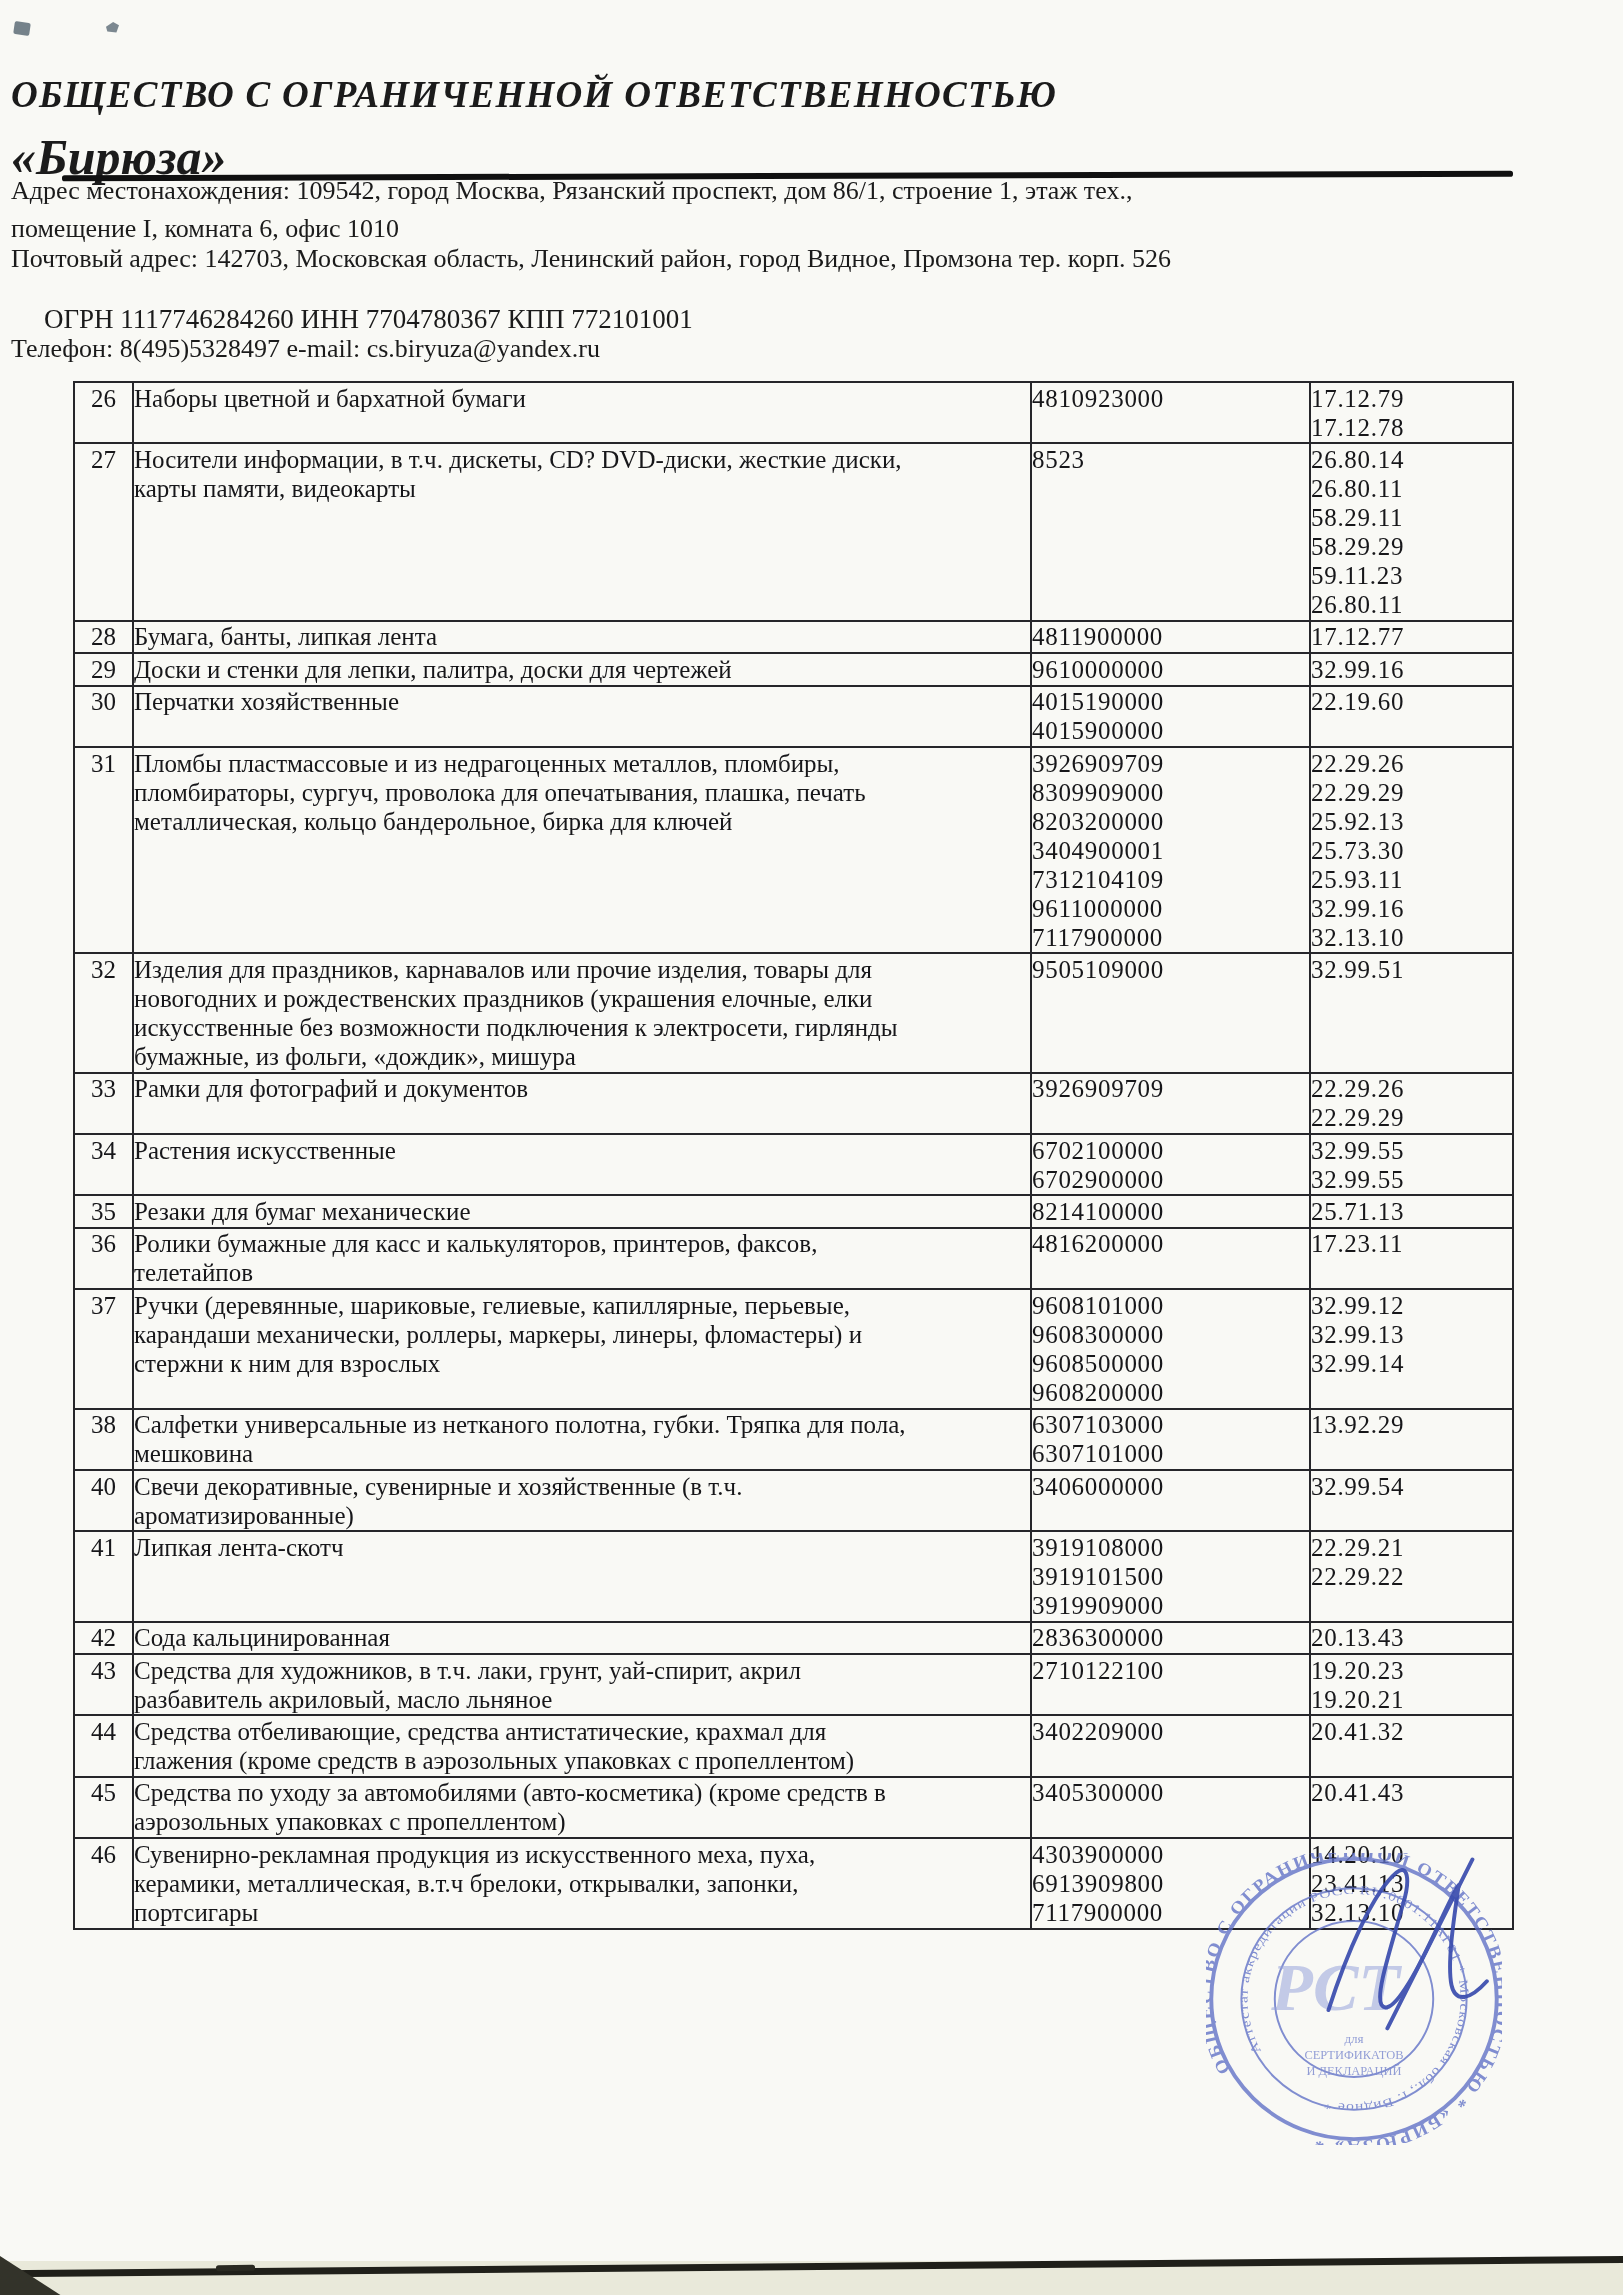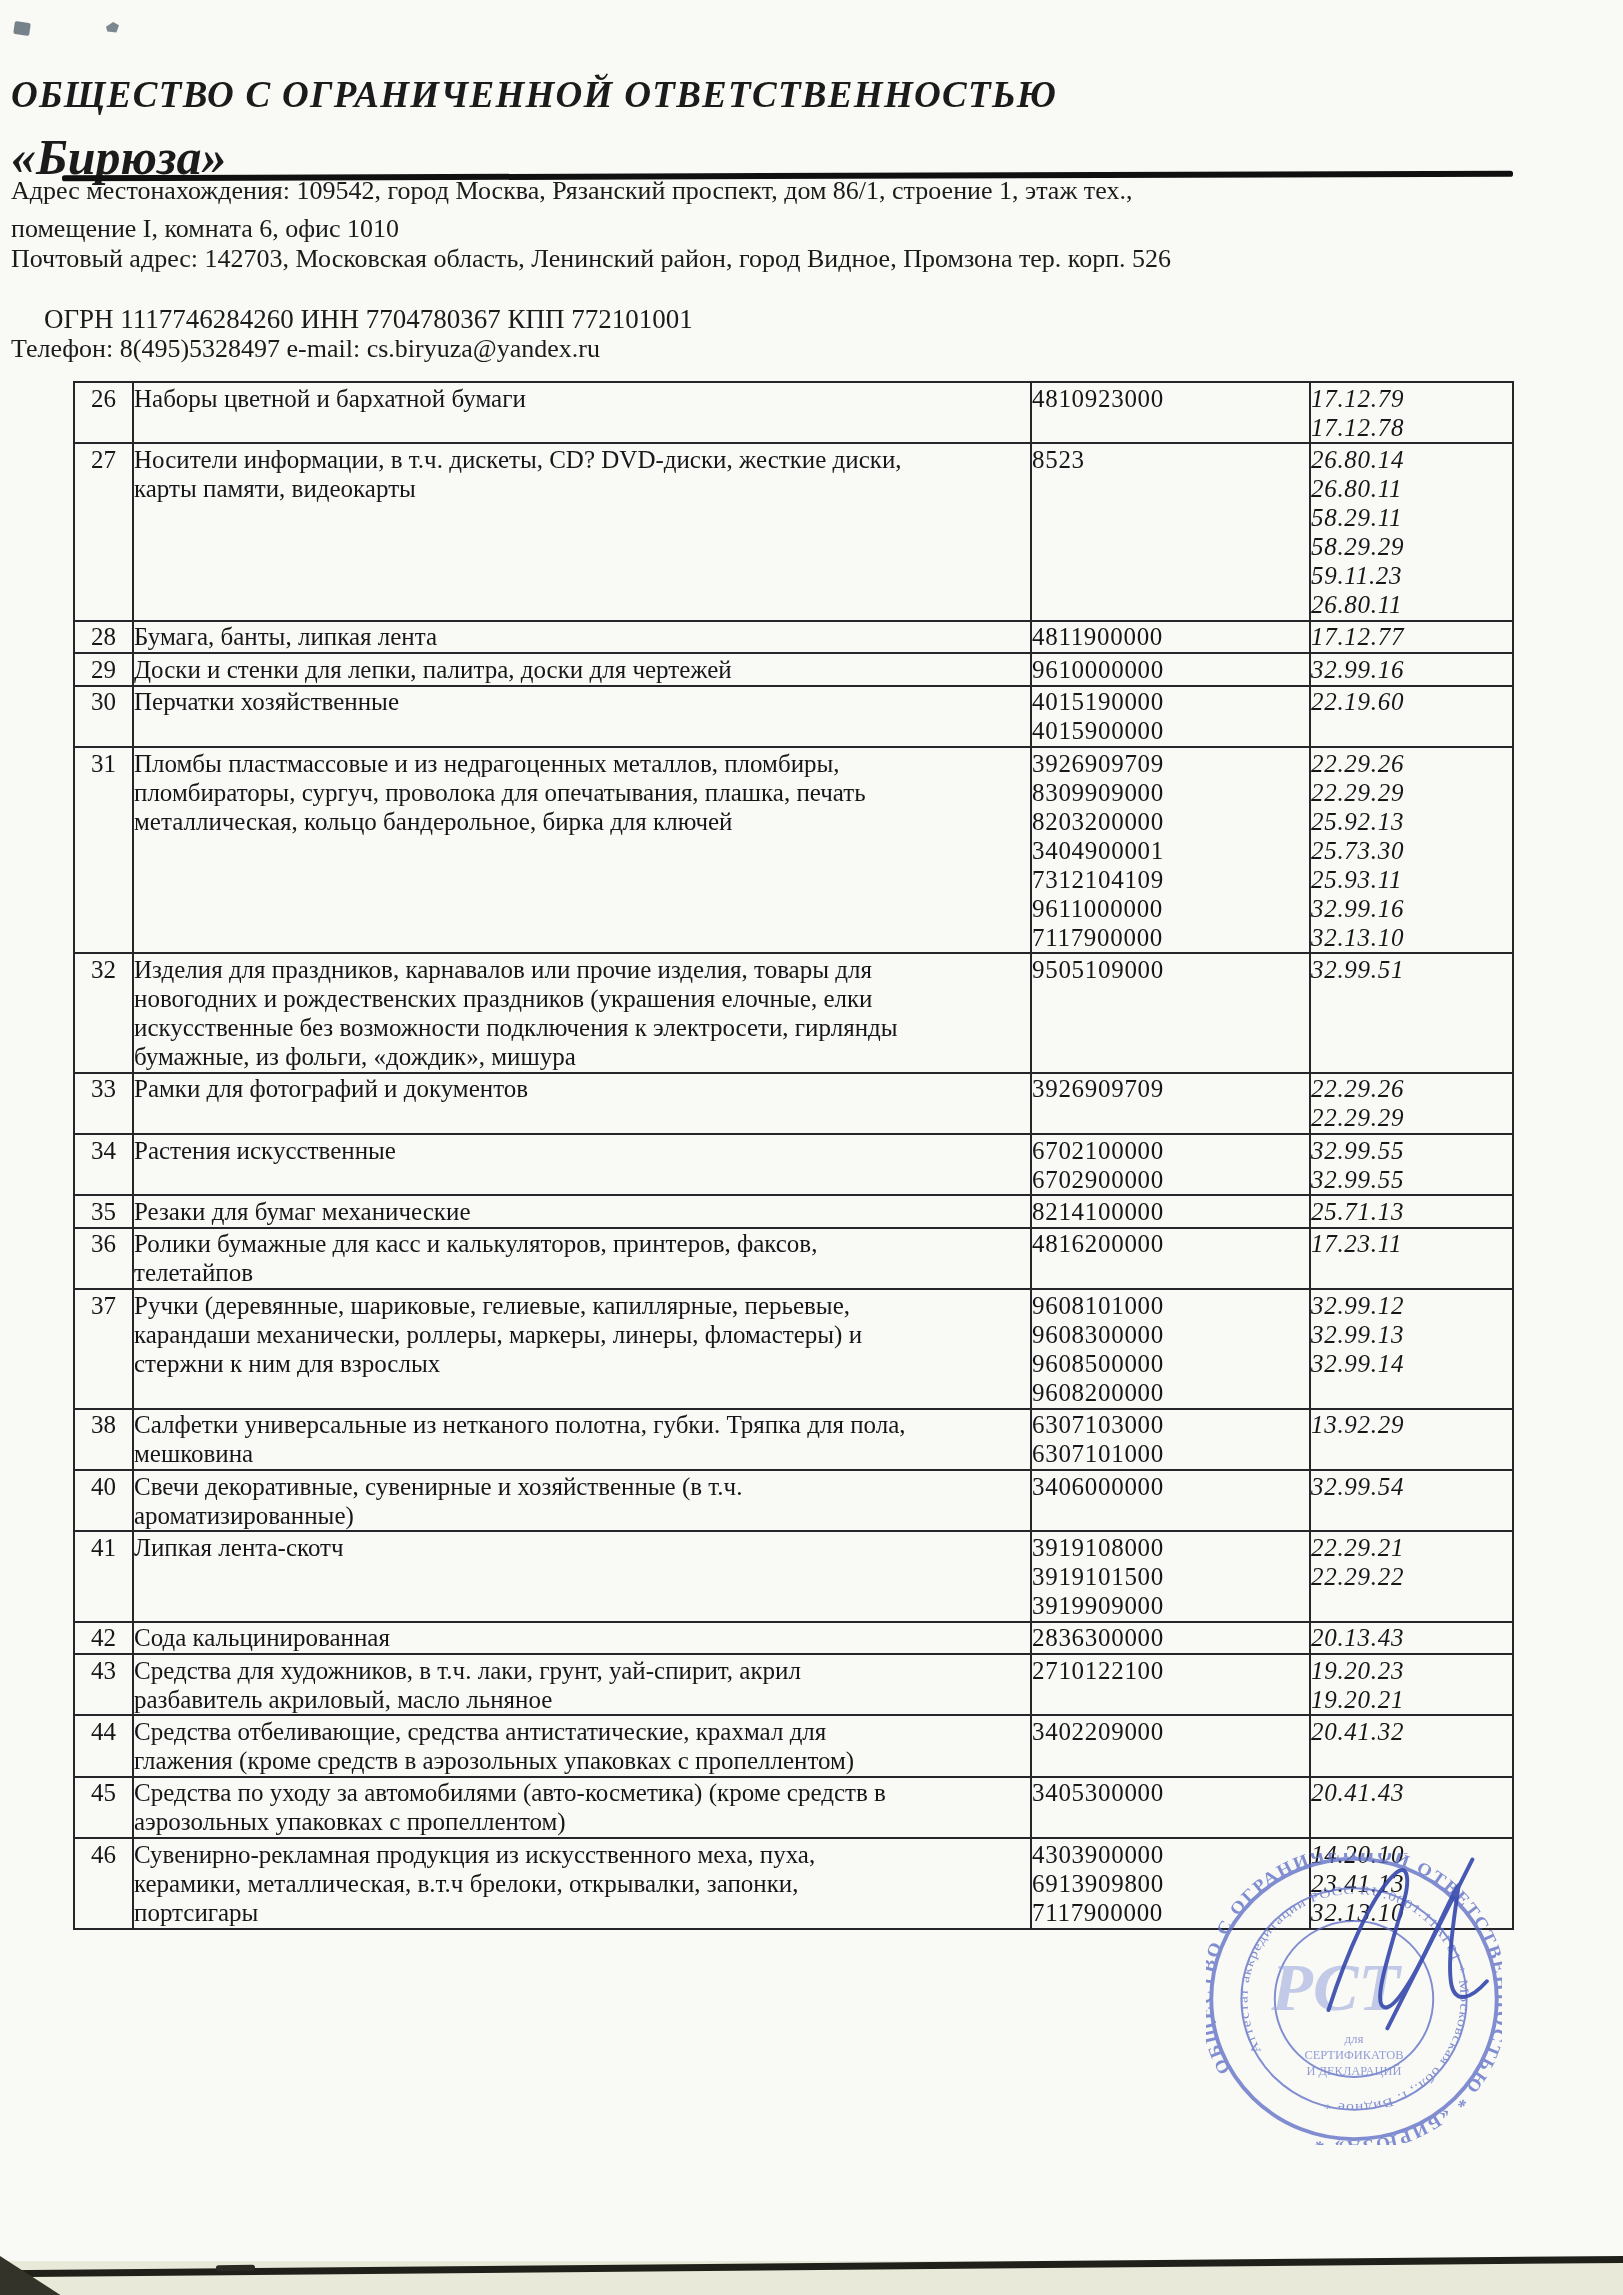--- a/index.html
+++ b/index.html
@@ -35,21 +35,21 @@
     border:2.6px solid #26262a;
     border-left-width:2px;border-right-width:2px;
     vertical-align:top;
     font-size:25px;line-height:29px;
     padding:0.7px 0;
     color:#17171a;
   }
   td.c-num{text-align:center;}
   td.c-desc{padding-left:14.4px;padding-right:18.3px;white-space:pre-line;}
   td.c-code{padding-left:17px;white-space:pre-line;letter-spacing:0.7px;}
-  td.c-okpd{padding-left:26px;white-space:pre-line;letter-spacing:0.7px;font-style:italic;}
+  td.c-okpd{padding-left:26px;white-space:pre-line;letter-spacing:0.7px;}
   
   .stamp-svg{position:absolute;left:1206px;top:1853px;opacity:0.78;}
   .sign-svg{position:absolute;left:1276px;top:1832px;opacity:0.92;}
   
   .scan-strip{position:absolute;left:0;top:2261px;width:1623px;height:35px;background:#e9e9da;}
   .scan-edge{position:absolute;left:-19.6px;top:2263px;width:1675px;height:6.5px;background:#20201a;transform:rotate(-0.5deg);}
   .scan-bump{position:absolute;left:216px;top:2265px;width:39px;height:5.9px;background:#2a2a22;border-radius:2.6px;transform:rotate(-0.5deg);}
   .scan-corner{position:absolute;left:0;top:2256px;width:62px;height:40px;background:#33332a;clip-path:polygon(0 0,100% 100%,0 100%);}
 </style>
 </head>

